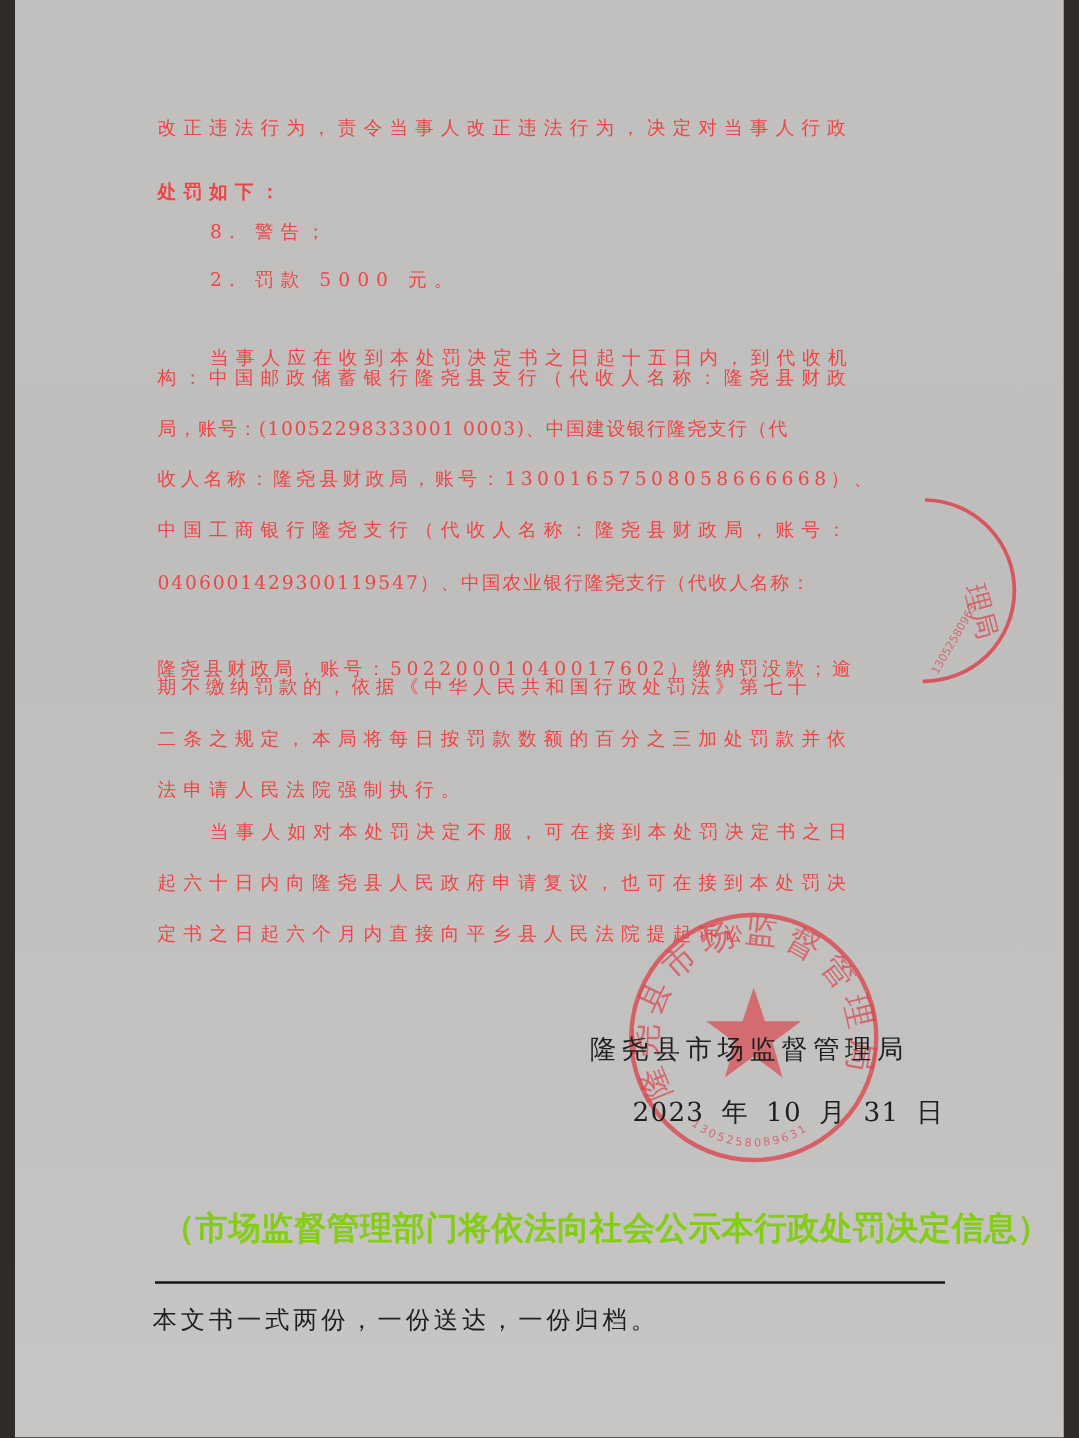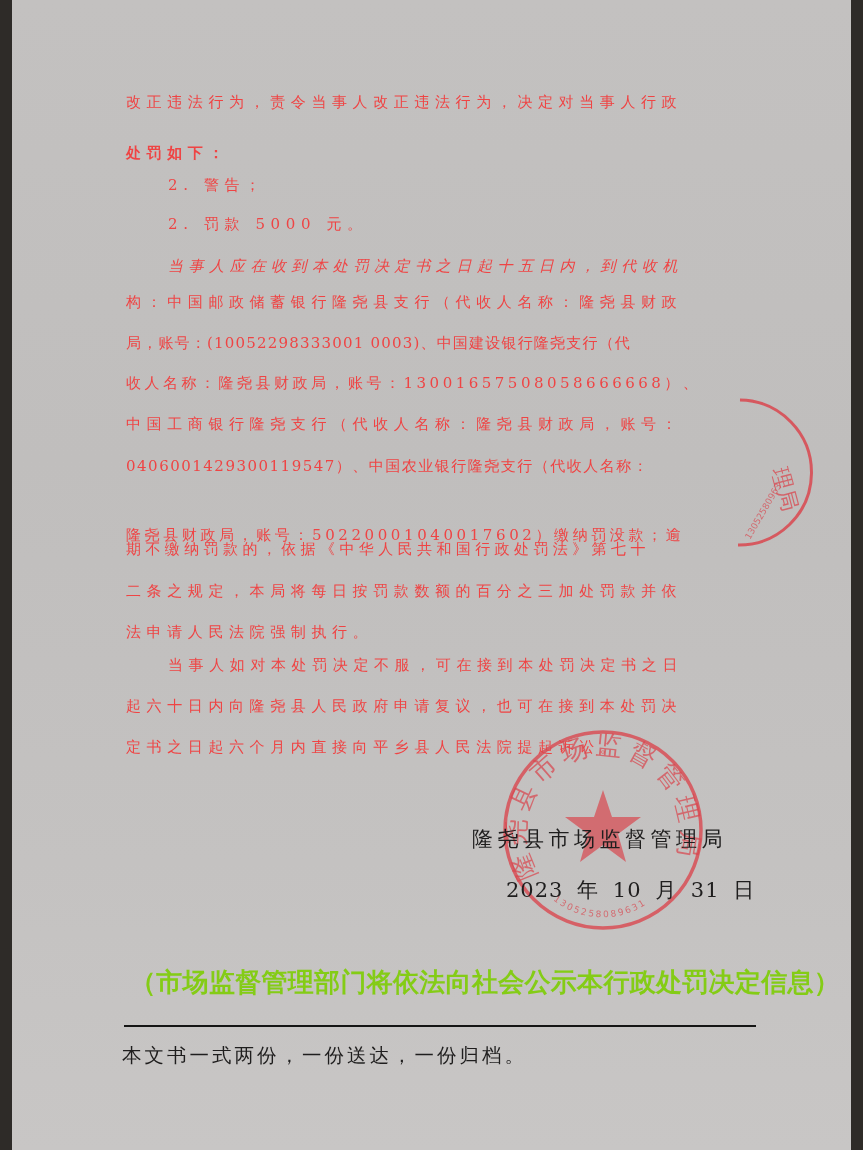--- a/index.html
+++ b/index.html
@@ -37,24 +37,24 @@
   .stamp { position: absolute; pointer-events: none; }
 </style>
 </head>
 <body>
 
 <div class="paper"></div>
 
 <div class="line" style="top:88px;">改正违法行为，责令当事人改正违法行为，决定对当事人行政</div>
 <div class="line" style="top:139px;font-weight:bold;">处罚如下：</div>
 
-<div class="line indent" style="top:171px;">2. 警告；</div>
+<div class="line indent" style="top:171px;">8. 警告；</div>
 <div class="line indent" style="top:210px;">2. 罚款 5000 元。</div>
 
-<div class="line indent" style="top:252px;font-style:italic;">当事人应在收到本处罚决定书之日起十五日内，到代收机</div>
+<div class="line indent" style="top:272px;">当事人应在收到本处罚决定书之日起十五日内，到代收机</div>
 <div class="line" style="top:288px;">构：中国邮政储蓄银行隆尧县支行（代收人名称：隆尧县财政</div>
 <div class="line" style="top:329px; letter-spacing:1.2px;">局，账号：(10052298333001 0003)、中国建设银行隆尧支行（代</div>
 <div class="line" style="top:369px; letter-spacing:3.5px;">收人名称：隆尧县财政局，账号：13001657508058666668）、</div>
 <div class="line" style="top:410px;">中国工商银行隆尧支行（代收人名称：隆尧县财政局，账号：</div>
 <div class="line" style="top:452px; letter-spacing:1.5px;">0406001429300119547）、中国农业银行隆尧支行（代收人名称：</div>
 <div class="line" style="top:493px; letter-spacing:3.6px;margin-top:28px;">隆尧县财政局，账号：50220001040017602）缴纳罚没款；逾</div>
 <div class="line" style="top:535px; letter-spacing:4.4px;">期不缴纳罚款的，依据《中华人民共和国行政处罚法》第七十</div>
 <div class="line" style="top:577px;">二条之规定，本局将每日按罚款数额的百分之三加处罚款并依</div>
 <div class="line" style="top:618px;">法申请人民法院强制执行。</div>
 

